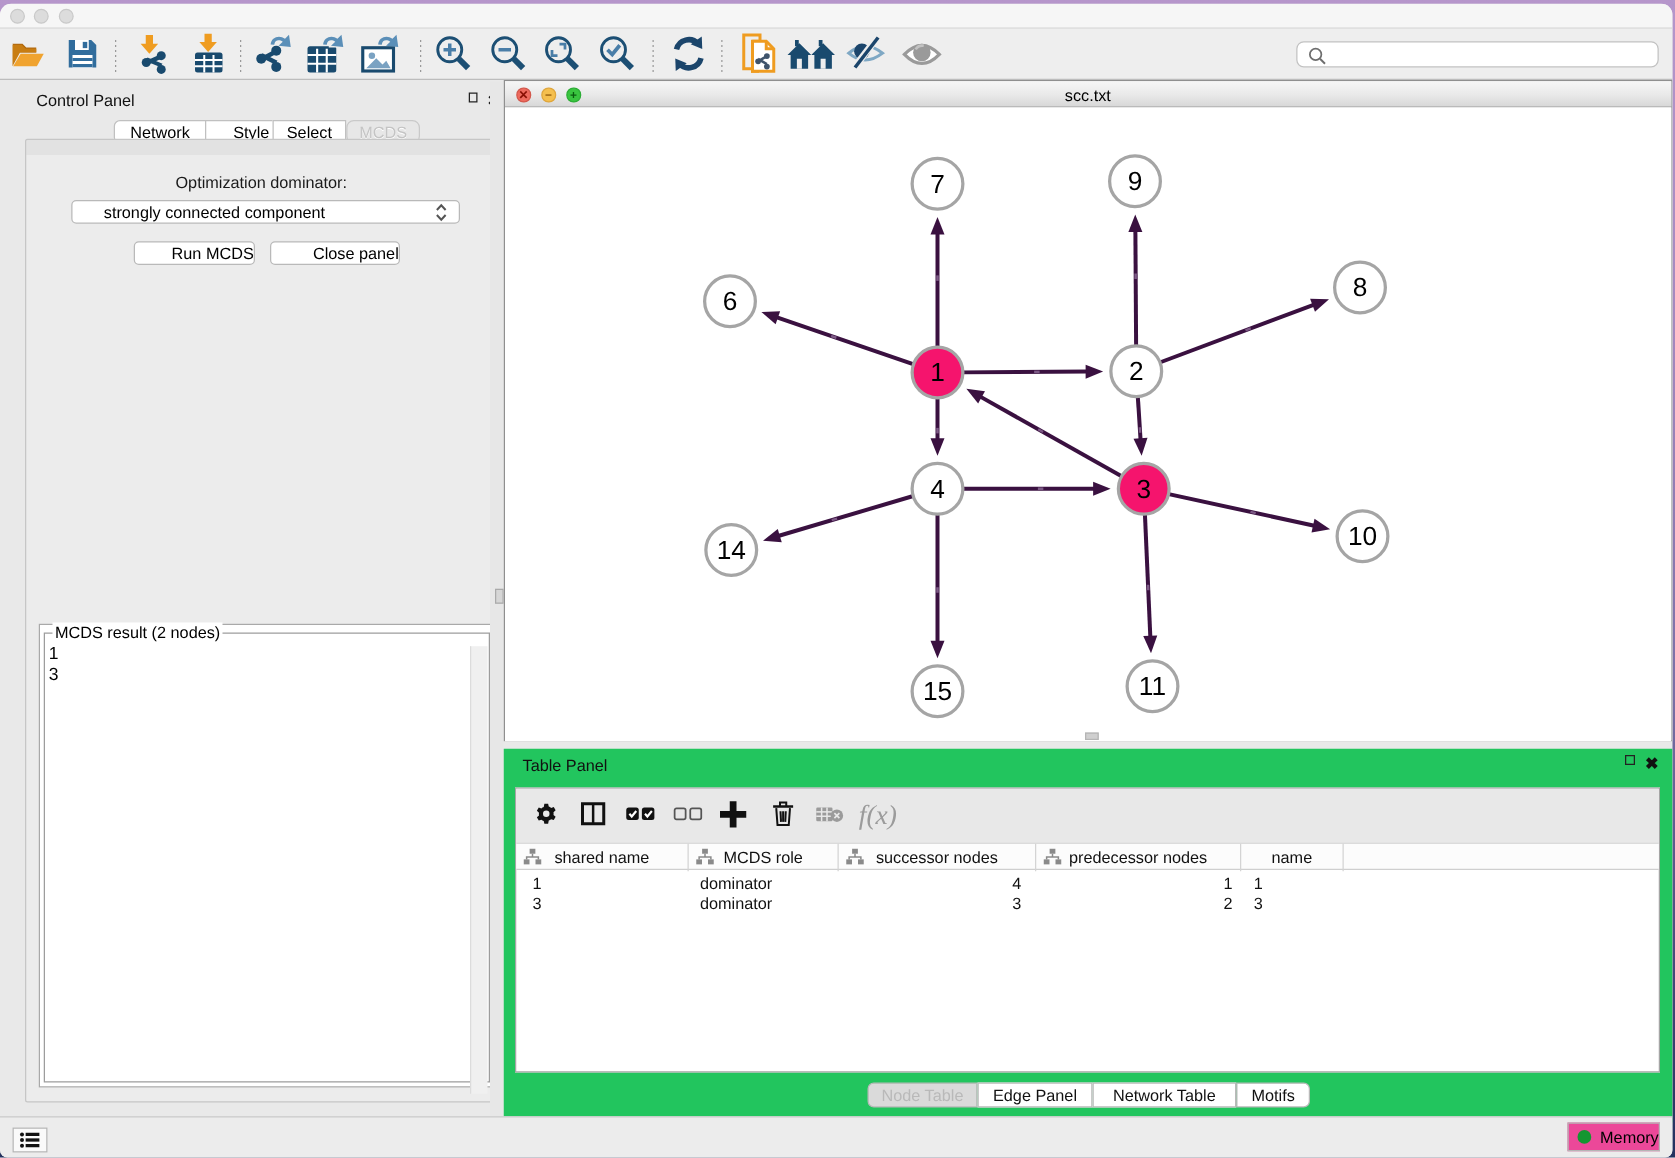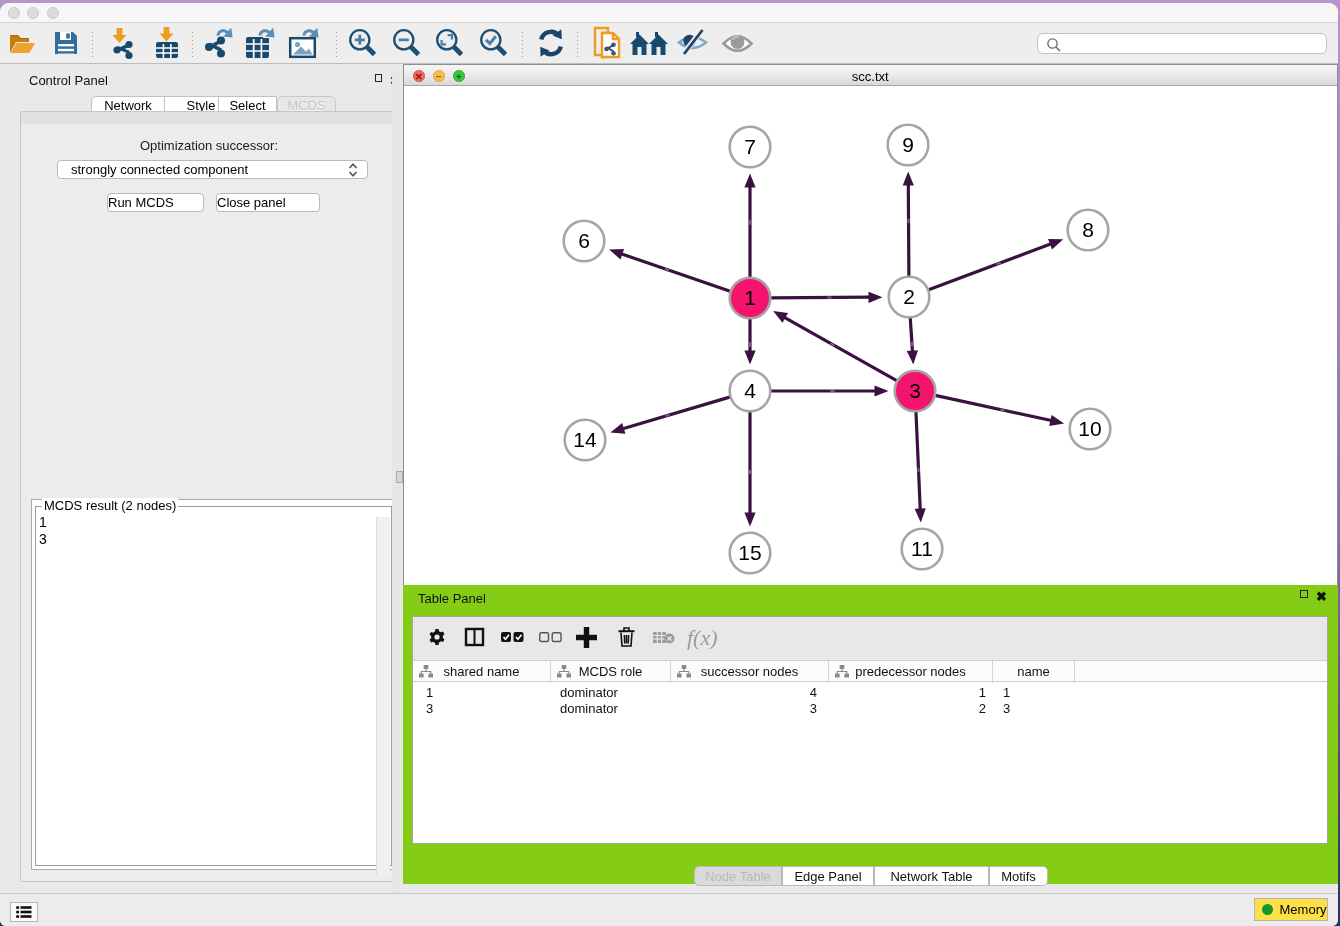--- a/index.html
+++ b/index.html
@@ -16,50 +16,50 @@
 #search{position:absolute;left:1037px;top:10px;width:290px;height:21px;background:#fff;border:1px solid #c2c2c2;border-radius:6px}
 
 #cpanel{position:absolute;left:13px;top:62px;width:392px;height:828px;background:#e9e9e9}
 .phead{position:absolute;font-size:13px;color:#111}
 .ficon{position:absolute;width:7.5px;height:7.5px;border:1.6px solid #222}
 .xicon{position:absolute;font-size:13px;font-weight:bold;color:#111}
 .tab{position:absolute;top:31px;height:19px;background:#fff;border:1px solid #c0c0c0;font-size:13px;text-align:center;line-height:18px}
 #tabMCDS{background:#e7e7e7;color:#c4c4c4;border-radius:6px;border-color:#c9c9c9;text-shadow:0 1px 0 #fff}
 #mcdspanel{position:absolute;left:7px;top:46px;width:378px;height:771px;border:1px solid #c6c6c6;border-radius:2px;background:linear-gradient(#e2e2e2 0,#e2e2e2 12px,#ececec 12px)}
 #optlabel{position:absolute;left:0;top:26px;width:100%;text-align:center;font-size:13px;color:#1a1a1a}
-#dropdown{position:absolute;left:36px;top:48px;width:311px;height:19px;background:#fff;border:1px solid #b9b9b9;border-radius:4px;font-size:13px;line-height:17px;padding-left:13px}
-.btn{position:absolute;top:81px;height:19px;background:#fff;border:1px solid #b9b9b9;border-radius:4px;font-size:13px;text-align:left;line-height:17px}
+#dropdown{position:absolute;left:36px;top:48px;width:311px;height:19px;background:#fff;border:1px solid #b9b9b9;border-radius:4px;font-size:13px;line-height:17px;padding-left:25px}
+.btn{position:absolute;top:81px;height:19px;background:#fff;border:1px solid #b9b9b9;border-radius:4px;font-size:13px;text-align:right;line-height:17px}
 #resultbox{position:absolute;left:10px;top:387px;width:364px;height:371px;background:#fff;border:1px solid #a9a9a9}
 #fieldset{position:absolute;left:3px;top:6px;width:357px;height:360px;border:1px solid #9d9d9d}
 #legend{position:absolute;left:6px;top:-9px;background:#fff;padding:0 2px;font-size:13px}
 #resscroll{position:absolute;right:1px;top:10px;width:14px;height:358px;background:#f0f0f0;border-left:1px solid #dcdcdc}
 
 #splitter{position:absolute;left:392px;top:62px;width:11px;height:828px;background:#e7e7e7}
 #splitgrip{position:absolute;left:4px;top:406px;width:7px;height:12px;background:#d6d6d6;border:1px solid #aaa}
 
 #netwin{position:absolute;left:403px;top:61px;width:934.5px;height:529px;border:1px solid #8f8f8f;background:#fff}
 #nettitle{position:absolute;left:0;top:0;width:100%;height:21px;background:linear-gradient(#f6f6f6 0%,#e9e9e9 55%,#d8d8d8 100%);border-bottom:1px solid #a6a6a6}
 .mtl{position:absolute;top:5px;width:11.5px;height:11.5px;border-radius:50%;font:bold 9.5px/11px "Liberation Sans",sans-serif;text-align:center}
 #netname{position:absolute;top:4px;width:100%;text-align:center;font-size:13px;color:#000}
 #netbody{position:absolute;left:0;top:21px;width:932.5px;height:507px;background:#fff;overflow:hidden}
 #hthumb{position:absolute;left:464px;top:521px;width:11px;height:6px;background:#cfcfcf;border:1px solid #b5b5b5}
 
-#tpanel{position:absolute;left:403px;top:582px;width:934.5px;height:299px;background:#84cc16}
+#tpanel{position:absolute;left:403px;top:596px;width:934.5px;height:299px;background:#22c55e}
 #tbox{position:absolute;left:9px;top:31px;width:916px;height:228px;background:#fff;border:1px solid #a5a5a5}
 #ttoolbar{position:absolute;left:0;top:0;width:100%;height:43px;background:#e8e8e8}
 #thead{position:absolute;left:0;top:43px;width:100%;height:22px;background:#fcfcfc;border-top:1px solid #cfcfcf;border-bottom:1px solid #cfcfcf}
 .hc{position:absolute;top:0;height:22px;border-right:1px solid #d4d4d4;font-size:13px;text-align:center;line-height:21px;color:#111}
 .hicon{position:absolute;left:6px;top:4px}
 .cell{position:absolute;font-size:13px;color:#111}
 
 .btab{position:absolute;top:863px;height:20px;background:#fff;border:1px solid #b9b9b9;font-size:13px;text-align:center;line-height:19px;color:#111}
 
 #statusbar{position:absolute;left:0;top:890px;width:100%;height:33px;background:#ececec;border-top:1px solid #c9c9c9}
 #listbtn{position:absolute;left:10px;top:8px;width:28px;height:20px;background:#fafafa;border:1px solid #b5b5b5}
-#membtn{position:absolute;left:1254px;top:4px;width:74px;height:23px;background:#fde047;border:1px solid #b5b5b5;font-size:13px;line-height:21px;text-align:center;padding-left:24px}
+#membtn{position:absolute;left:1254px;top:4px;width:74px;height:23px;background:#ec4899;border:1px solid #b5b5b5;font-size:13px;line-height:21px;text-align:right;padding-left:24px}
 #memdot{position:absolute;left:7px;top:5px;width:11px;height:11px;border-radius:50%;background:#149631}
 svg{position:absolute;overflow:visible}
 svg text{font-family:"Liberation Sans",sans-serif}
 </style></head><body>
 <div id="win">
   <div id="titlebar">
     <div class="tl" style="left:8px"></div>
     <div class="tl" style="left:27px"></div>
     <div class="tl" style="left:47px"></div>
   </div>
@@ -219,21 +219,21 @@
   </div>
   <div id="cpanel">
     <div class="phead" style="left:16px;top:8px">Control Panel</div>
     <div class="ficon" style="left:361.5px;top:9px"></div>
     <div class="xicon" style="left:377px;top:8px">✖</div>
     <div class="tab" style="left:78px;width:74px;border-radius:5px 0 0 5px">Network</div>
     <div class="tab" style="left:151px;width:74px">Style</div>
     <div class="tab" style="left:205px;width:59px">Select</div>
     <div class="tab" id="tabMCDS" style="left:264px;width:59px">MCDS</div>
     <div id="mcdspanel">
-      <div id="optlabel">Optimization successor:</div>
+      <div id="optlabel">Optimization dominator:</div>
       <div id="dropdown">strongly connected component
         <svg width="10" height="14" style="right:9px;top:2px;position:absolute" viewBox="0 0 10 14">
             <path d="M1.5 5 L5 1.2 L8.5 5" fill="none" stroke="#555" stroke-width="1.6"></path>
             <path d="M1.5 9 L5 12.8 L8.5 9" fill="none" stroke="#555" stroke-width="1.6"></path>
           </svg>
       </div>
       <div class="btn" style="left:86px;width:97px">Run MCDS</div>
       <div class="btn" style="left:195px;width:104px">Close panel</div>
       <div id="resultbox">
         <div id="fieldset">

